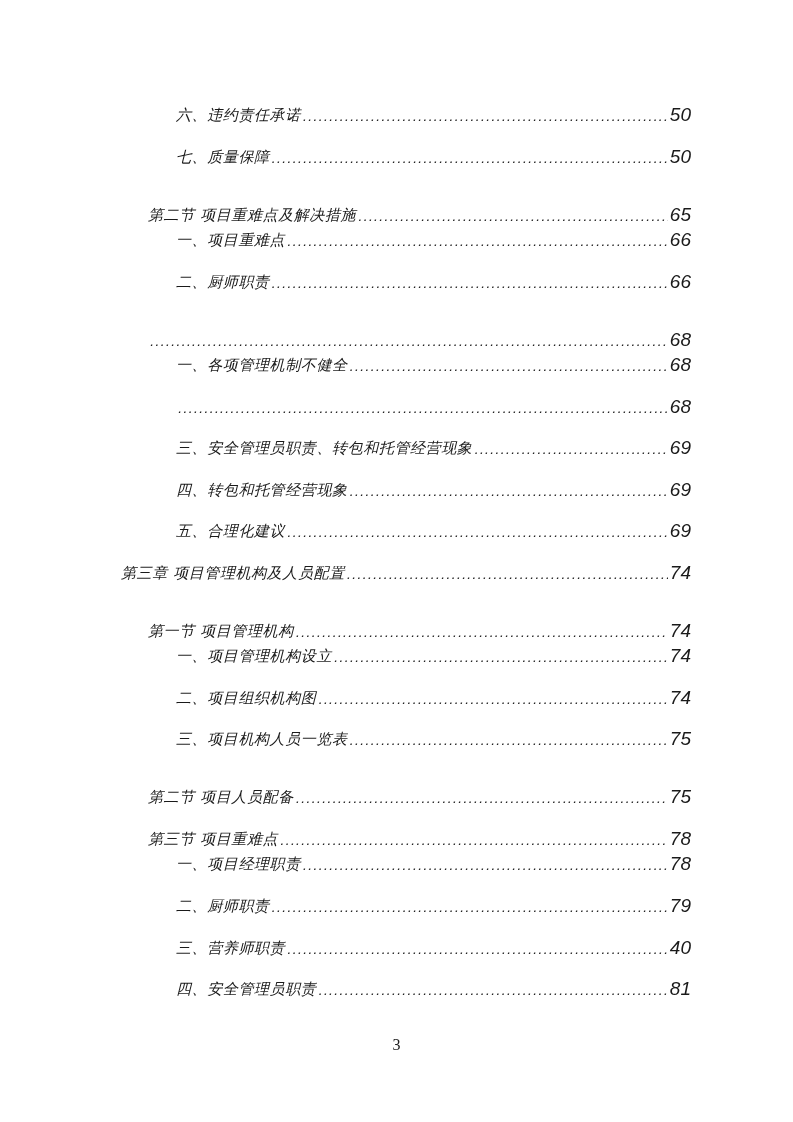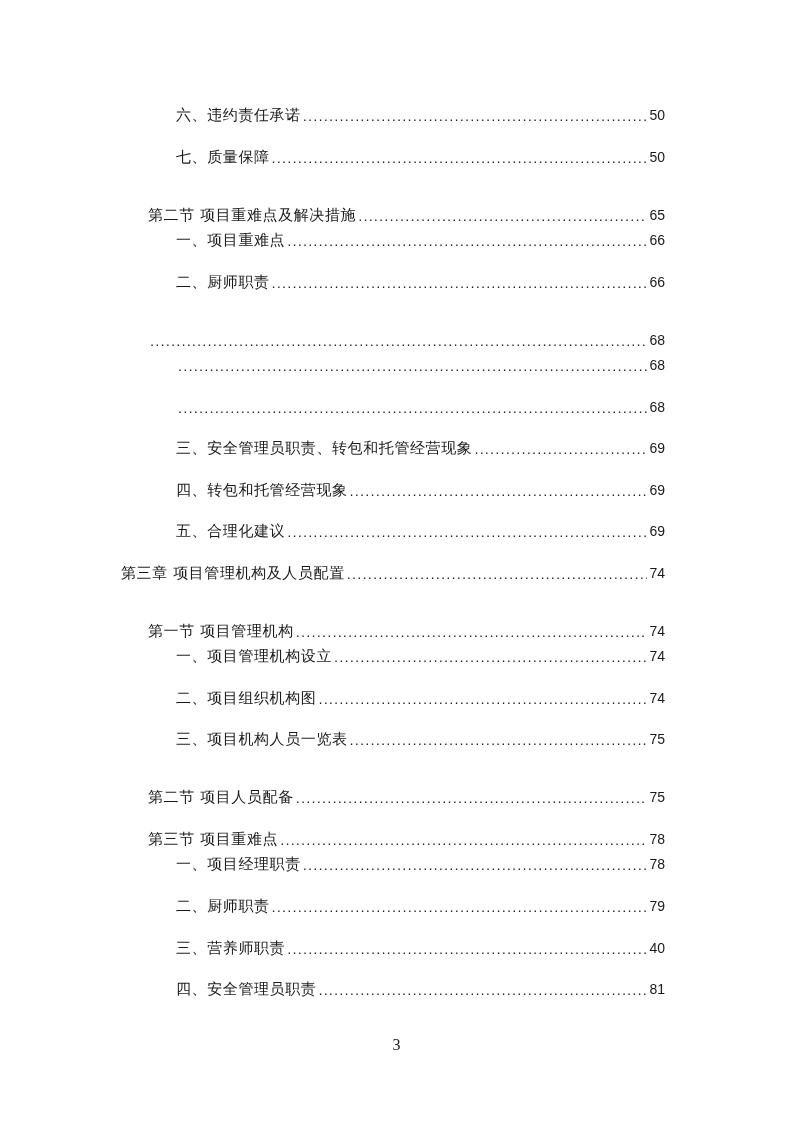--- a/index.html
+++ b/index.html
@@ -1,28 +1,28 @@
 <!DOCTYPE html>
 <html><head>
 <meta charset="utf-8">
 <style>
   html, body { margin: 0; padding: 0; background: #ffffff; }
   body { width: 793px; height: 1122px; position: relative; overflow: hidden;
          font-family: "DejaVu Sans", "Liberation Sans", sans-serif; color: #1a1a1a; }
   .toc { position: absolute; left: 0; top: 0; width: 793px; }
   .row { position: absolute; height: 24px; display: flex; align-items: flex-end;
-         font-size: 15px; line-height: 24px; right: 128px; }
+         font-size: 15px; line-height: 24px; right: 102px; font-style: italic; }
   .row.l1 { left: 121px; }
   .row.l2 { left: 148px; margin-top: 16px; }
   .row.l3 { left: 176px; }
   .label { white-space: nowrap; letter-spacing: 0.6px; }
   .leader { flex: 1; overflow: hidden; white-space: nowrap; margin: 0 2px;
             font-size: 13px; line-height: 20px; letter-spacing: 1.1px; color: #222; }
   .leader::before { content: "................................................................................................................................................................................................................"; }
-  .page { white-space: nowrap; font-family: "Liberation Sans", sans-serif; font-size: 14px; }
+  .page { white-space: nowrap; font-family: "Liberation Sans", sans-serif; font-size: 19px; }
   .footer { position: absolute; top: 1036px; left: 0; width: 793px; text-align: center;
             font-family: "Liberation Serif", serif; font-size: 16px; color: #222; }
 </style>
 </head>
 <body>
 
 <div class="toc">
   <div class="row l3" style="top:103px">
     <span class="label">六、违约责任承诺</span>
     <span class="leader"></span>
@@ -46,20 +46,21 @@
   <div class="row l3" style="top:270px">
     <span class="label">二、厨师职责</span>
     <span class="leader"></span>
     <span class="page">66</span>
   </div>
   <div class="row l2" style="top:312px">
     <span class="leader"></span>
     <span class="page">68</span>
   </div>
   <div class="row l3" style="top:353px">
+    <span class="label">一、各项管理机制不健全</span>
     <span class="leader"></span>
     <span class="page">68</span>
   </div>
   <div class="row l3" style="top:395px">
     <span class="leader"></span>
     <span class="page">68</span>
   </div>
   <div class="row l3" style="top:436px">
     <span class="label">三、安全管理员职责、转包和托管经营现象</span>
     <span class="leader"></span>

